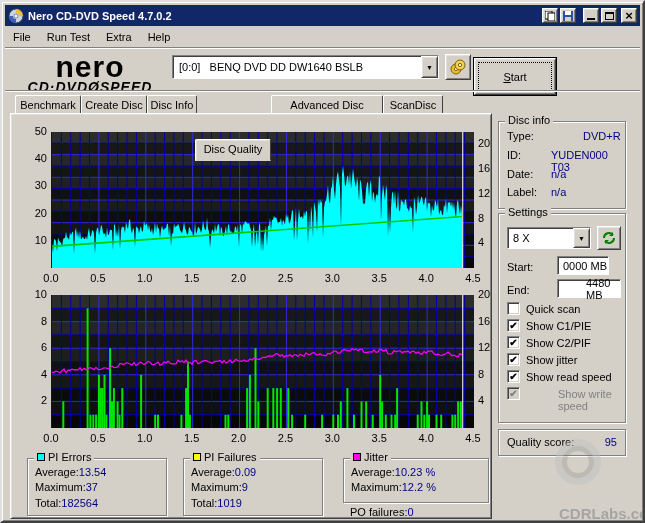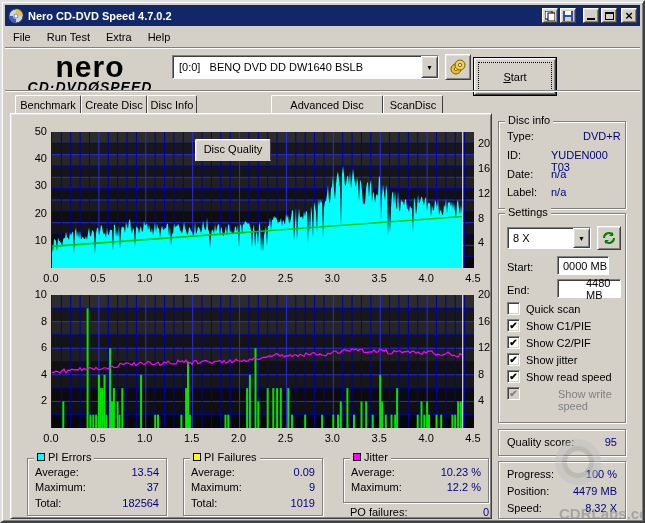--- a/index.html
+++ b/index.html
@@ -44,21 +44,21 @@
   
   #tabpage{left:8px;top:111px;width:482px;height:406px;background:#D4D0C8;
     border:1px solid;border-color:#FFFFFF #404040 #404040 #FFFFFF;
     box-shadow:inset 1px 1px 0 #DFDFDF, inset -1px -1px 0 #808080;z-index:2;}
   .plot{position:absolute;background:#000;border-left:1px solid #181818;border-bottom:2px solid #101010;}
   .tick{position:absolute;white-space:nowrap;}
   
   .statbox{position:absolute;}
   .stat-title{display:flex;align-items:center;gap:3px;}
   .chip{display:inline-block;width:8px;height:8px;border:1px solid #000;}
-  .srow{position:absolute;left:7px;right:7px;display:flex;justify-content:space-between;}
+  .srow{position:absolute;left:7px;right:7px;display:flex;justify-content:flex-start;}
   
   .rlabel{position:absolute;}
   .rvalue{position:absolute;color:#000080;}
   .cb{position:absolute;width:13px;height:13px;background:#FFFFFF;border:1px solid;border-color:#808080 #FFFFFF #FFFFFF #808080;box-shadow:inset 1px 1px 0 #404040, inset -1px -1px 0 #D4D0C8;font-size:10px;line-height:12px;text-align:center;font-weight:bold;color:#000;}
   .cb.disabled{background:#D4D0C8;color:#808080;}
   .field{position:absolute;display:flex;align-items:center;padding-left:5px;}
   #watermark{position:absolute;left:557px;top:503px;font-weight:bold;font-size:15px;color:rgba(130,130,130,0.55);letter-spacing:0px;}
   #wm-disc{position:absolute;left:553px;top:437px;width:46px;height:46px;border-radius:50%;
     border:7px solid rgba(190,190,190,0.45);box-shadow:inset 0 0 0 5px rgba(120,120,120,0.25);}
 </style>
@@ -487,24 +487,16 @@
     <span class="cb disabled" style="left:8px;top:173px;" id="cb5">✔</span>
     <span class="rlabel gray" id="cbl5" style="left:27px;top:174px;margin-left:32px;">Show write speed</span>
 
   </div>
 
   <div class="abs groupbox" style="left:496px;top:427px;width:128px;height:27px;">
     <span class="rlabel" style="left:8px;top:6px;">Quality score:</span>
     <span class="rvalue" style="right:8px;top:6px;">95</span>
   </div>
 
-  <div class="abs groupbox" style="left:496px;top:459px;width:128px;height:58px;">
-    <span class="rlabel" style="left:8px;top:6px;">Progress:</span>
-    <span class="rvalue" style="right:8px;top:6px;">100 %</span>
-    <span class="rlabel" style="left:8px;top:23px;">Position:</span>
-    <span class="rvalue" style="right:8px;top:23px;">4479 MB</span>
-    <span class="rlabel" style="left:8px;top:40px;">Speed:</span>
-    <span class="rvalue" style="right:8px;top:40px;">8.32 X</span>
-  </div>
 
   <div id="wm-disc"></div>
   <div id="watermark">CDRLabs.com</div>
 </div>
 
 </body></html>

